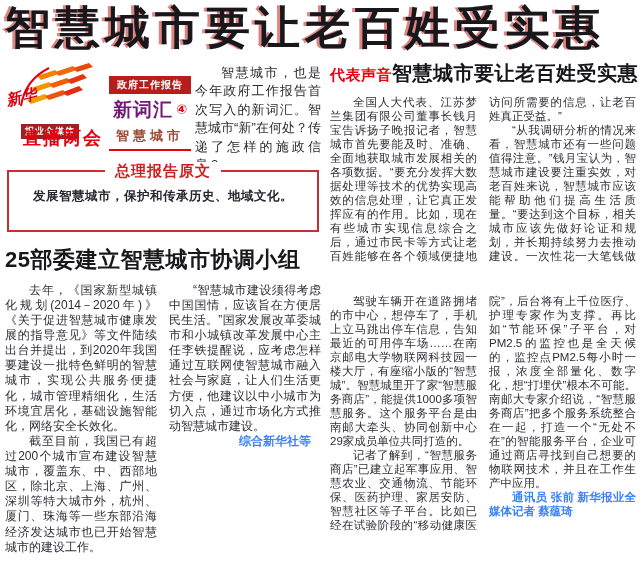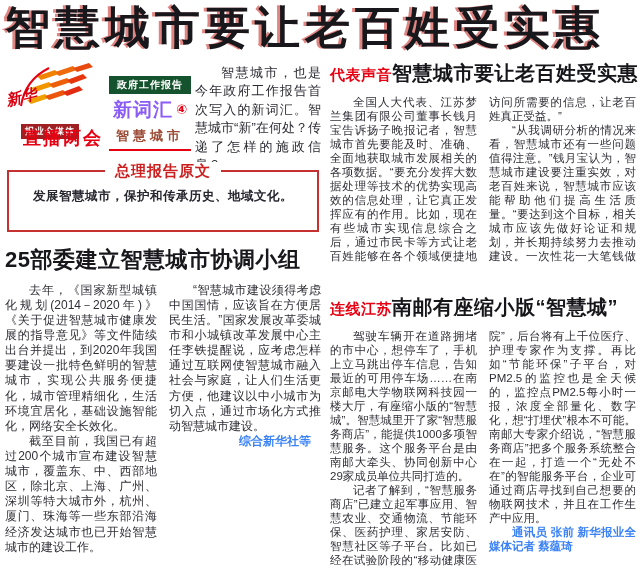--- a/index.html
+++ b/index.html
@@ -31,25 +31,25 @@
   .logo-media {
     position:absolute; left:16px; top:64px; background:#9e2022; color:#fff;
     font-size:9px; font-weight:bold; padding:1px 4px; letter-spacing:1px; white-space:nowrap;
   }
   .logo-live {
     position:absolute; left:18px; top:66px; color:#e60012; font-weight:900;
     font-size:18px; letter-spacing:2px; white-space:nowrap;
   }
   .badge { width:82px; flex:none; padding-top:16px; }
   .badge-report {
-    background:#14532d; color:#fff; font-size:10px; font-weight:bold;
+    background:#b91c1c; color:#fff; font-size:10px; font-weight:bold;
     text-align:center; padding:2px 0; letter-spacing:1px; white-space:nowrap;
   }
   .badge-series { display:flex; align-items:center; justify-content:center; gap:3px; margin-top:3px; }
-  .badge-series-title { color:#8b5cf6; font-weight:900; font-size:19px; letter-spacing:1px; }
+  .badge-series-title { color:#701a75; font-weight:900; font-size:19px; letter-spacing:1px; }
   .badge-series-number { color:#e60012; font-size:13px; font-weight:bold; }
   .badge-term {
     color:#9c4a33; font-weight:bold; font-size:13px; letter-spacing:4px;
     font-family:"DejaVu Serif","Liberation Serif",serif; text-align:center; margin-top:4px; white-space:nowrap;
     border-bottom:2px solid #e60012; padding-bottom:4px;
   }
   .intro {
     flex:1; min-width:0; padding:4px 0 0 4px;
     font-size:13px; line-height:1.42; text-align:justify; text-indent:2em; color:#2c2c34;
   }
@@ -151,24 +151,20 @@
       <div class="section-head">
         <span class="kicker">代表声音</span>
         <span class="section-title">智慧城市要让老百姓受实惠</span>
       </div>
       <div class="newsbody right-body-1">
         <p>全国人大代表、江苏梦兰集团有限公司董事长钱月宝告诉扬子晚报记者，智慧城市首先要能及时、准确、全面地获取城市发展相关的各项数据。“要充分发挥大数据处理等技术的优势实现高效的信息处理，让它真正发挥应有的作用。比如，现在有些城市实现信息综合之后，通过市民卡等方式让老百姓能够在各个领域便捷地访问所需要的信息，让老百姓真正受益。”</p>
         <p>“从我调研分析的情况来看，智慧城市还有一些问题值得注意。”钱月宝认为，智慧城市建设要注重实效，对老百姓来说，智慧城市应该能帮助他们提高生活质量。“要达到这个目标，相关城市应该先做好论证和规划，并长期持续努力去推动建设。一次性花一大笔钱做个无人问津的花架子就太失败了。”</p>
 
       </div>
 
-      <div class="section-head">
-        <span class="kicker">连线江苏</span>
-        <span class="section-title">南邮有座缩小版“智慧城”</span>
-      </div>
       <div class="newsbody right-body-2">
         <p>驾驶车辆开在道路拥堵的市中心，想停车了，手机上立马跳出停车信息，告知最近的可用停车场……在南京邮电大学物联网科技园一楼大厅，有座缩小版的“智慧城”。智慧城里开了家“智慧服务商店”，能提供1000多项智慧服务。这个服务平台是由南邮大牵头、协同创新中心29家成员单位共同打造的。</p>
         <p>记者了解到，“智慧服务商店”已建立起军事应用、智慧农业、交通物流、节能环保、医药护理、家居安防、智慧社区等子平台。比如已经在试验阶段的“移动健康医院”，后台将有上千位医疗、护理专家作为支撑。再比如“节能环保”子平台，对PM2.5的监控也是全天候的，监控点PM2.5每小时一报，浓度全部量化、数字化，想“打埋伏”根本不可能。南邮大专家介绍说，“智慧服务商店”把多个服务系统整合在一起，打造一个“无处不在”的智能服务平台，企业可通过商店寻找到自己想要的物联网技术，并且在工作生产中应用。</p>
         <p class="byline byline-indent">通讯员 张前 新华报业全媒体记者 蔡蕴琦</p>
       </div>
     </div>
 
   </div>
 </div>
 

